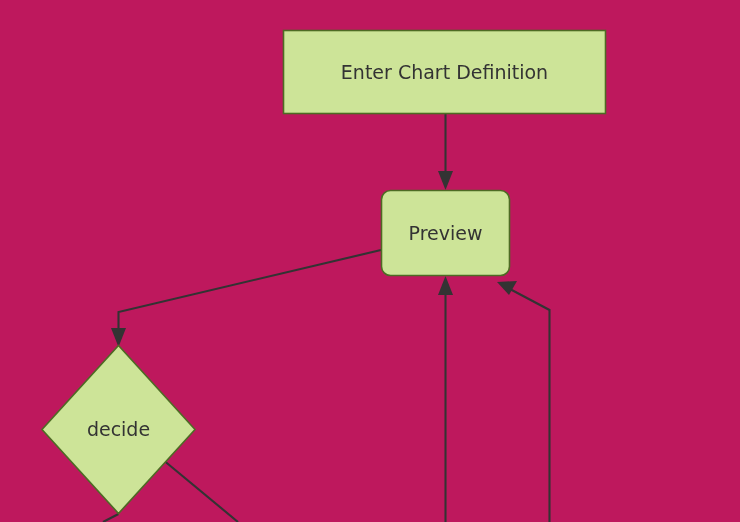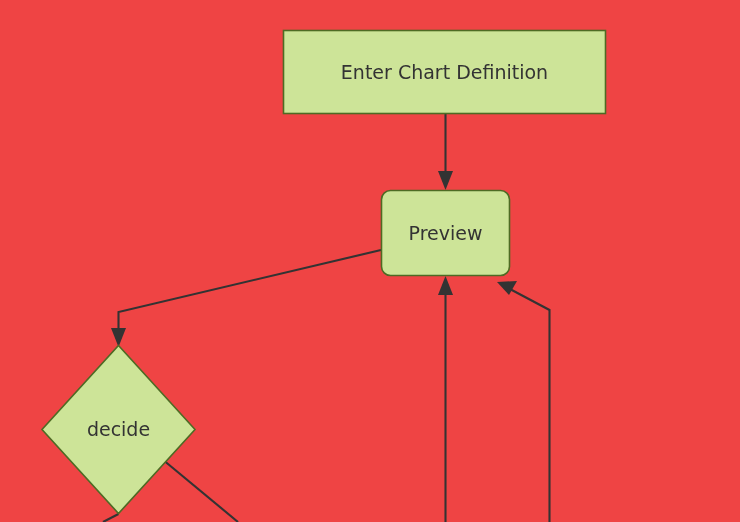--- a/index.html
+++ b/index.html
@@ -4,21 +4,21 @@
 <style>
   html, body {
     margin: 0;
     padding: 0;
     background: #ffffff;
   }
   #diagram-canvas {
     position: relative;
     width: 740px;
     height: 522px;
-    background: #ef4444;
+    background: #be185d;
     overflow: hidden;
     font-family: "DejaVu Sans", "Liberation Sans", sans-serif;
   }
   #flow-svg {
     position: absolute;
     top: 0;
     left: 0;
     width: 740px;
     height: 522px;
   }

